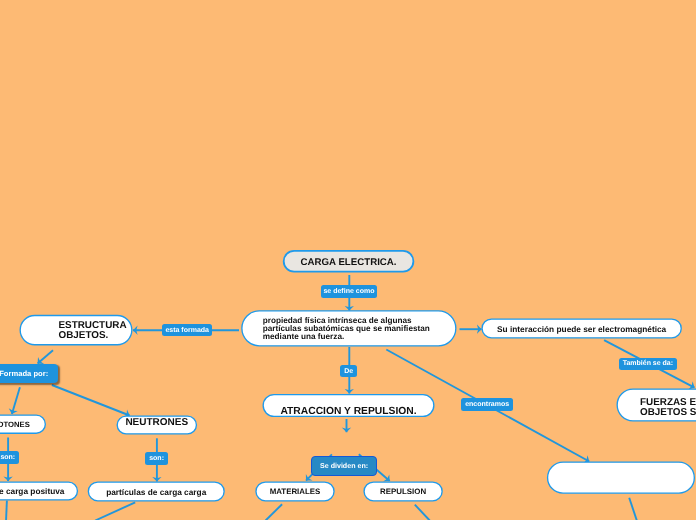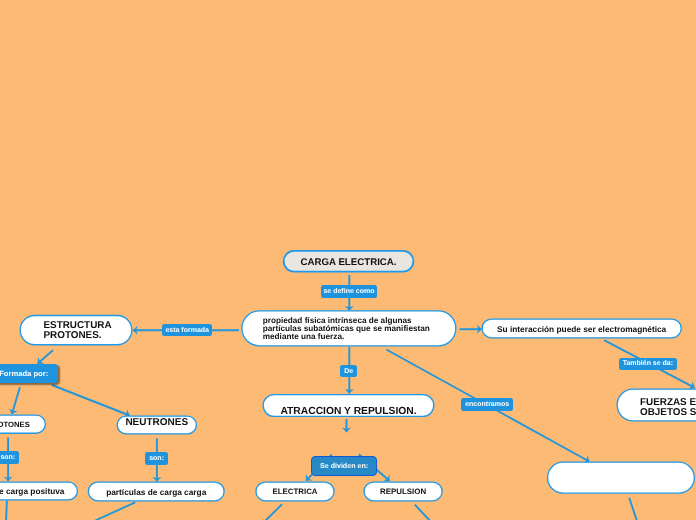--- a/index.html
+++ b/index.html
@@ -86,38 +86,38 @@
   </svg>
 <div class="node" style="left: 282.8px; top: 250px; width: 131.5px; height: 22.6px; font-size: 9.7px; padding-top: 3px;">CARGA ELECTRICA.</div>
     <div class="node left" style="left: 241.2px; top: 310.2px; width: 215.3px; height: 36.3px; font-size: 8.2px; line-height: 8.15px; padding-left: 20.6px; padding-top: 2px;">
       <div style="white-space: nowrap;">
         <div>propiedad física intrínseca de algunas</div>
         <div>partículas subatómicas que se manifiestan</div>
         <div>mediante una fuerza.</div>
       </div>
     </div>
     <div class="node left" style="left: 19.5px; top: 314.8px; width: 113px; height: 30.6px; font-size: 9.9px; line-height: 10.1px; padding-left: 23px; padding-top: 2px;">
-      <div style="white-space: nowrap;">
+      <div style="white-space: nowrap; margin-left: 15px;">
         <div>ESTRUCTURA</div>
-        <div>PROTONES.</div>
+        <div>OBJETOS.</div>
       </div>
     </div>
     <div class="node" style="left: 481.4px; top: 318.4px; width: 200.5px; height: 20.1px; font-size: 8.3px; padding-top: 1.6px;">Su interacción puede ser electromagnética</div>
     <div class="node" style="left: 262.5px; top: 394px; width: 172px; height: 33px; font-size: 10.3px; padding-top: 1.6px;">ATRACCION Y REPULSION.</div>
     <div class="node" style="left: -29.4px; top: 414.5px; width: 75.4px; height: 19.4px; font-size: 7.7px; padding-top: 1.6px;">PROTONES</div>
     <div class="node" style="left: 116.5px; top: 415.4px; width: 80.6px; height: 14px; font-size: 10px; padding-top: 1.6px;">NEUTRONES</div>
     <div class="node left" style="left: 616.5px; top: 388.5px; width: 160px; height: 33px; font-size: 9.9px; line-height: 10.5px; padding-left: 22.5px; padding-top: 6.5px;">
       <div style="white-space: nowrap;">
         <div>FUERZAS EN</div>
         <div>OBJETOS SÓLIDOS</div>
       </div>
     </div>
     <div class="node" style="left: -61.2px; top: 481.4px; width: 139.3px; height: 19.1px; font-size: 8.3px; padding-top: 1.6px;">partículas de carga posituva</div>
     <div class="node" style="left: 87.7px; top: 481.4px; width: 137.1px; height: 20.1px; font-size: 8.3px; padding-top: 1.6px;">partículas de carga carga</div>
-    <div class="node" style="left: 255.3px; top: 481.4px; width: 79.4px; height: 20.1px; font-size: 7.9px; padding-top: 1.6px;">ELECTRICA</div>
+    <div class="node" style="left: 255.3px; top: 481.4px; width: 79.4px; height: 20.1px; font-size: 7.9px; padding-top: 1.6px;">MATERIALES</div>
     <div class="node" style="left: 363.4px; top: 481.4px; width: 79.4px; height: 20.1px; font-size: 7.9px; padding-top: 1.6px;">REPULSION</div>
     <div class="lbl" style="left: 320.7px; top: 285.3px; width: 56.5px; height: 12.5px; font-size: 7px;">se define como</div>
     <div class="lbl" style="left: 162.3px; top: 324.3px; width: 49.8px; height: 11.8px; font-size: 7px;">esta formada</div>
     <div class="lbl" style="left: 340.3px; top: 364.9px; width: 16.7px; height: 12.6px; font-size: 7px;">De</div>
     <div class="lbl shadow" style="left: -10.8px; top: 363.8px; width: 69px; height: 19.6px; font-size: 7.6px;">Formada por:</div>
     <div class="lbl" style="left: 618.8px; top: 357.5px; width: 58.2px; height: 12.3px; font-size: 7px;">También se da:</div>
     <div class="lbl" style="left: 461.3px; top: 398.4px; width: 51.8px; height: 12.3px; font-size: 7px;">encontramos</div>
     <div class="lbl sel" style="left: 311.3px; top: 431.4px; width: 65.5px; height: 19.2px; font-size: 7.1px;">Se dividen en:</div>
     <div class="lbl" style="left: -3.5px; top: 451.4px; width: 22.6px; height: 12.2px; font-size: 7px;">son:</div>
     <div class="lbl" style="left: 145.3px; top: 452.4px; width: 22.6px; height: 12.2px; font-size: 7px;">son:</div>

